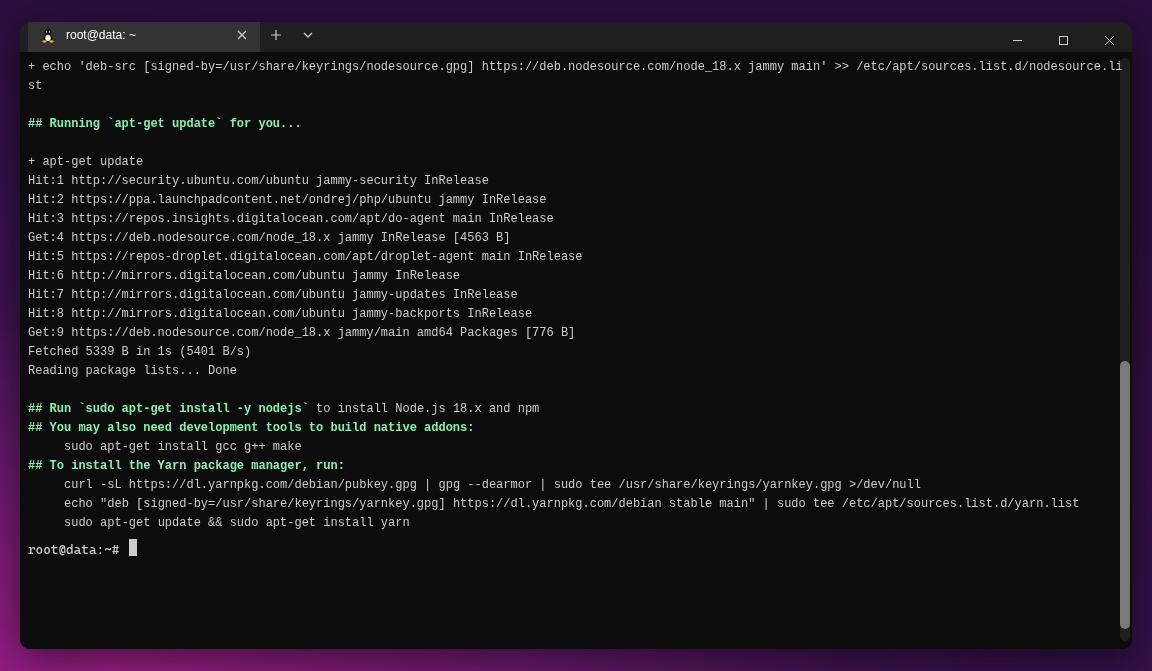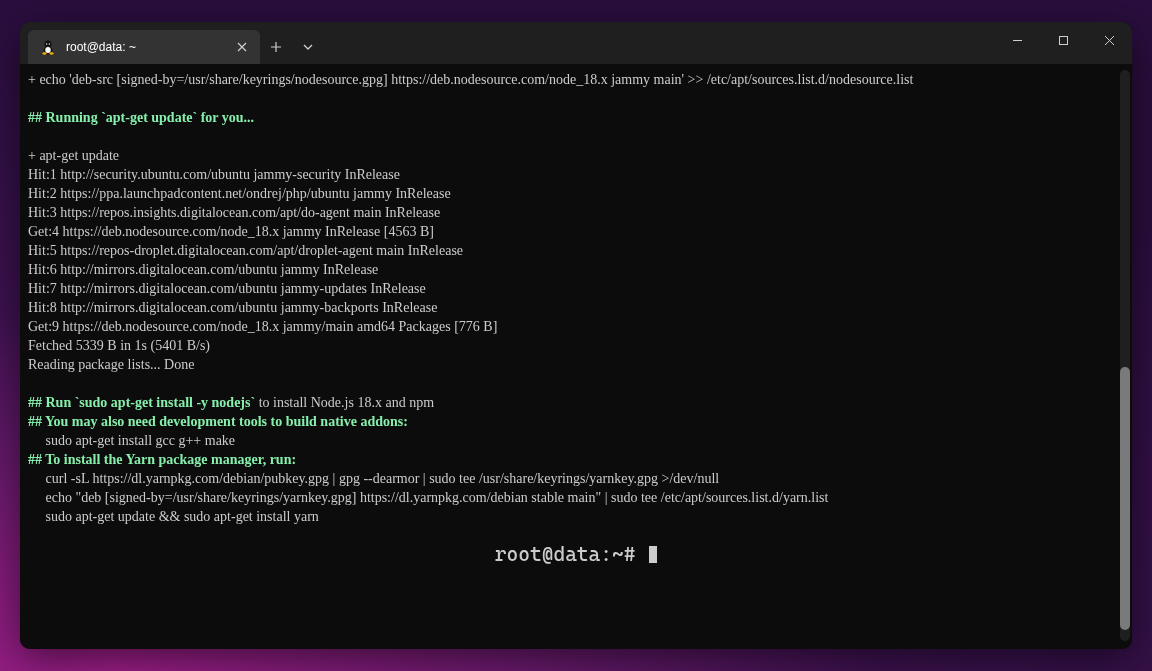--- a/index.html
+++ b/index.html
@@ -16,21 +16,21 @@
     right: 20px;
     bottom: 22px;
     background: #0c0c0c;
     border-radius: 10px;
     box-shadow: 0 10px 40px rgba(0,0,0,0.55);
     display: flex;
     flex-direction: column;
     overflow: hidden;
   }
   .titlebar {
-    height: 42px;
+    height: 30px;
     background: #1f1f1f;
     display: flex;
     align-items: center;
     position: relative;
     flex-shrink: 0;
   }
   .tab-strip {
     display: flex;
     align-items: flex-end;
     padding-left: 8px;
@@ -99,35 +99,34 @@
   .scrollbar .thumb {
     position: absolute;
     left: 0; right: 0;
     top: 52%; height: 46%;
     background: #7a7a7a;
     border-radius: 5px;
     cursor: pointer;
   }
   pre.term {
     color: #cccccc;
-    font-family: Liberation Serif, serif;
-    font-size: 14px;
+    font-family: Liberation Mono, monospace;
+    font-size: 12px;
     line-height: 19px;
     white-space: pre-wrap;
     word-break: break-all;
     letter-spacing: 0px;
   }
   .bold { font-weight: 700; color: #86efac; }
   .prompt-line {
     color: #cccccc;
     font-family: "Cascadia Mono", "Consolas", monospace;
-    font-size: 20px;
+    font-size: 13px;
     line-height: 19px;
-    margin-top: 19px;
-    text-align: center;
+    margin-top: 6px;
   }
   .cursor {
     display: inline-block;
     width: 8px;
     height: 17px;
     background: #cccccc;
     vertical-align: -2px;
     margin-left: 2px;
     animation: blink 1s step-start infinite;
   }

